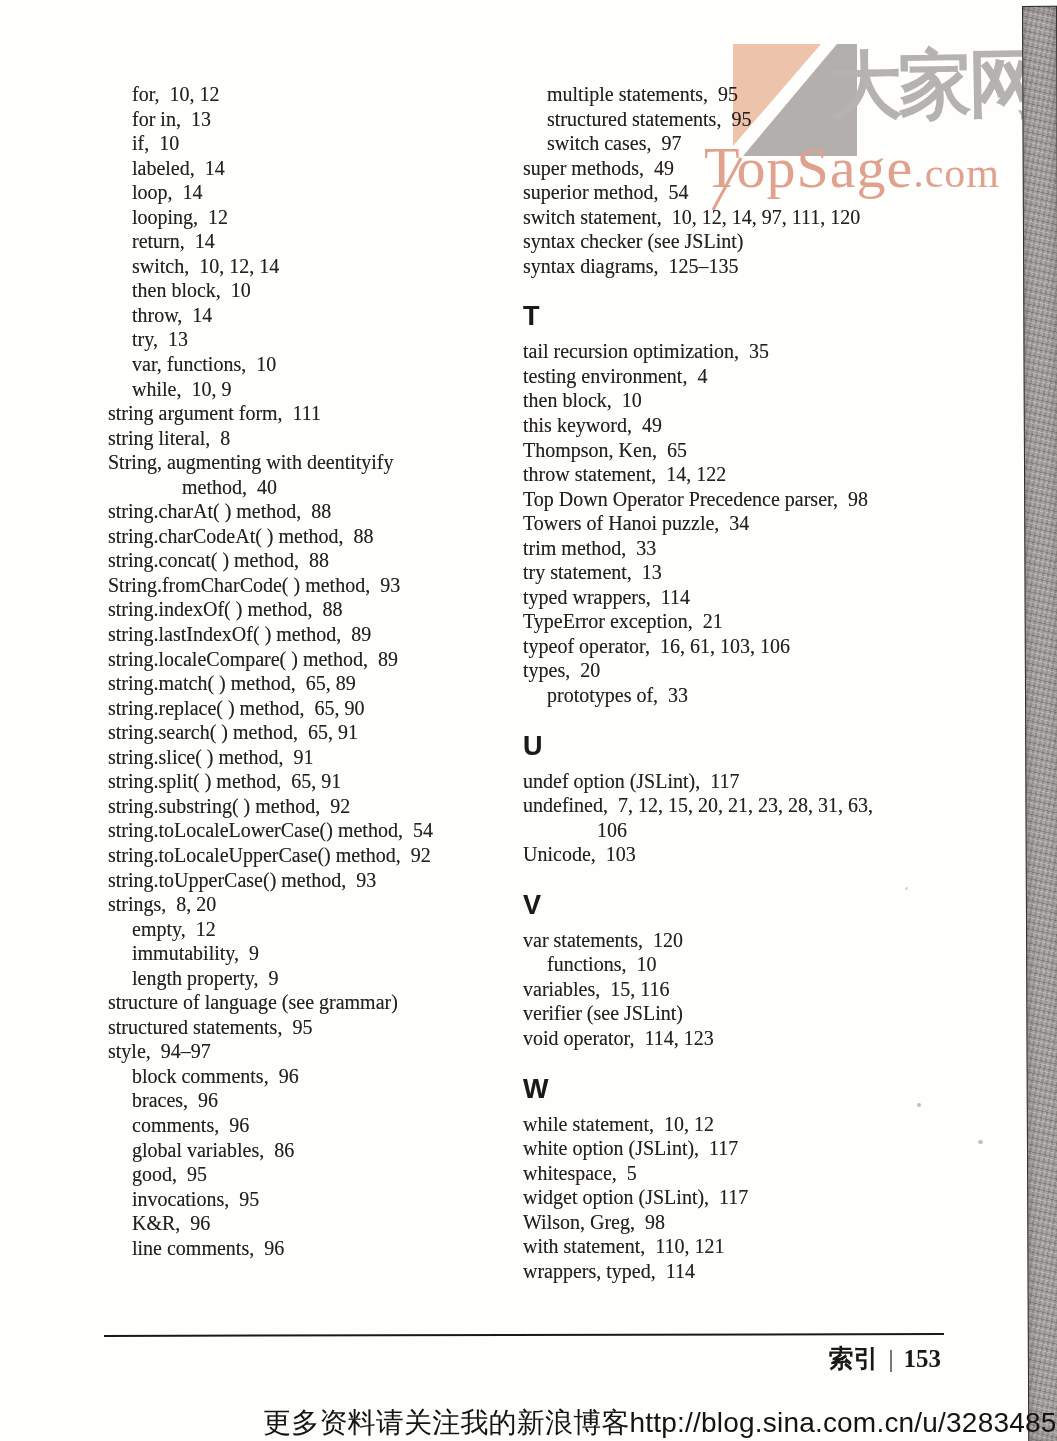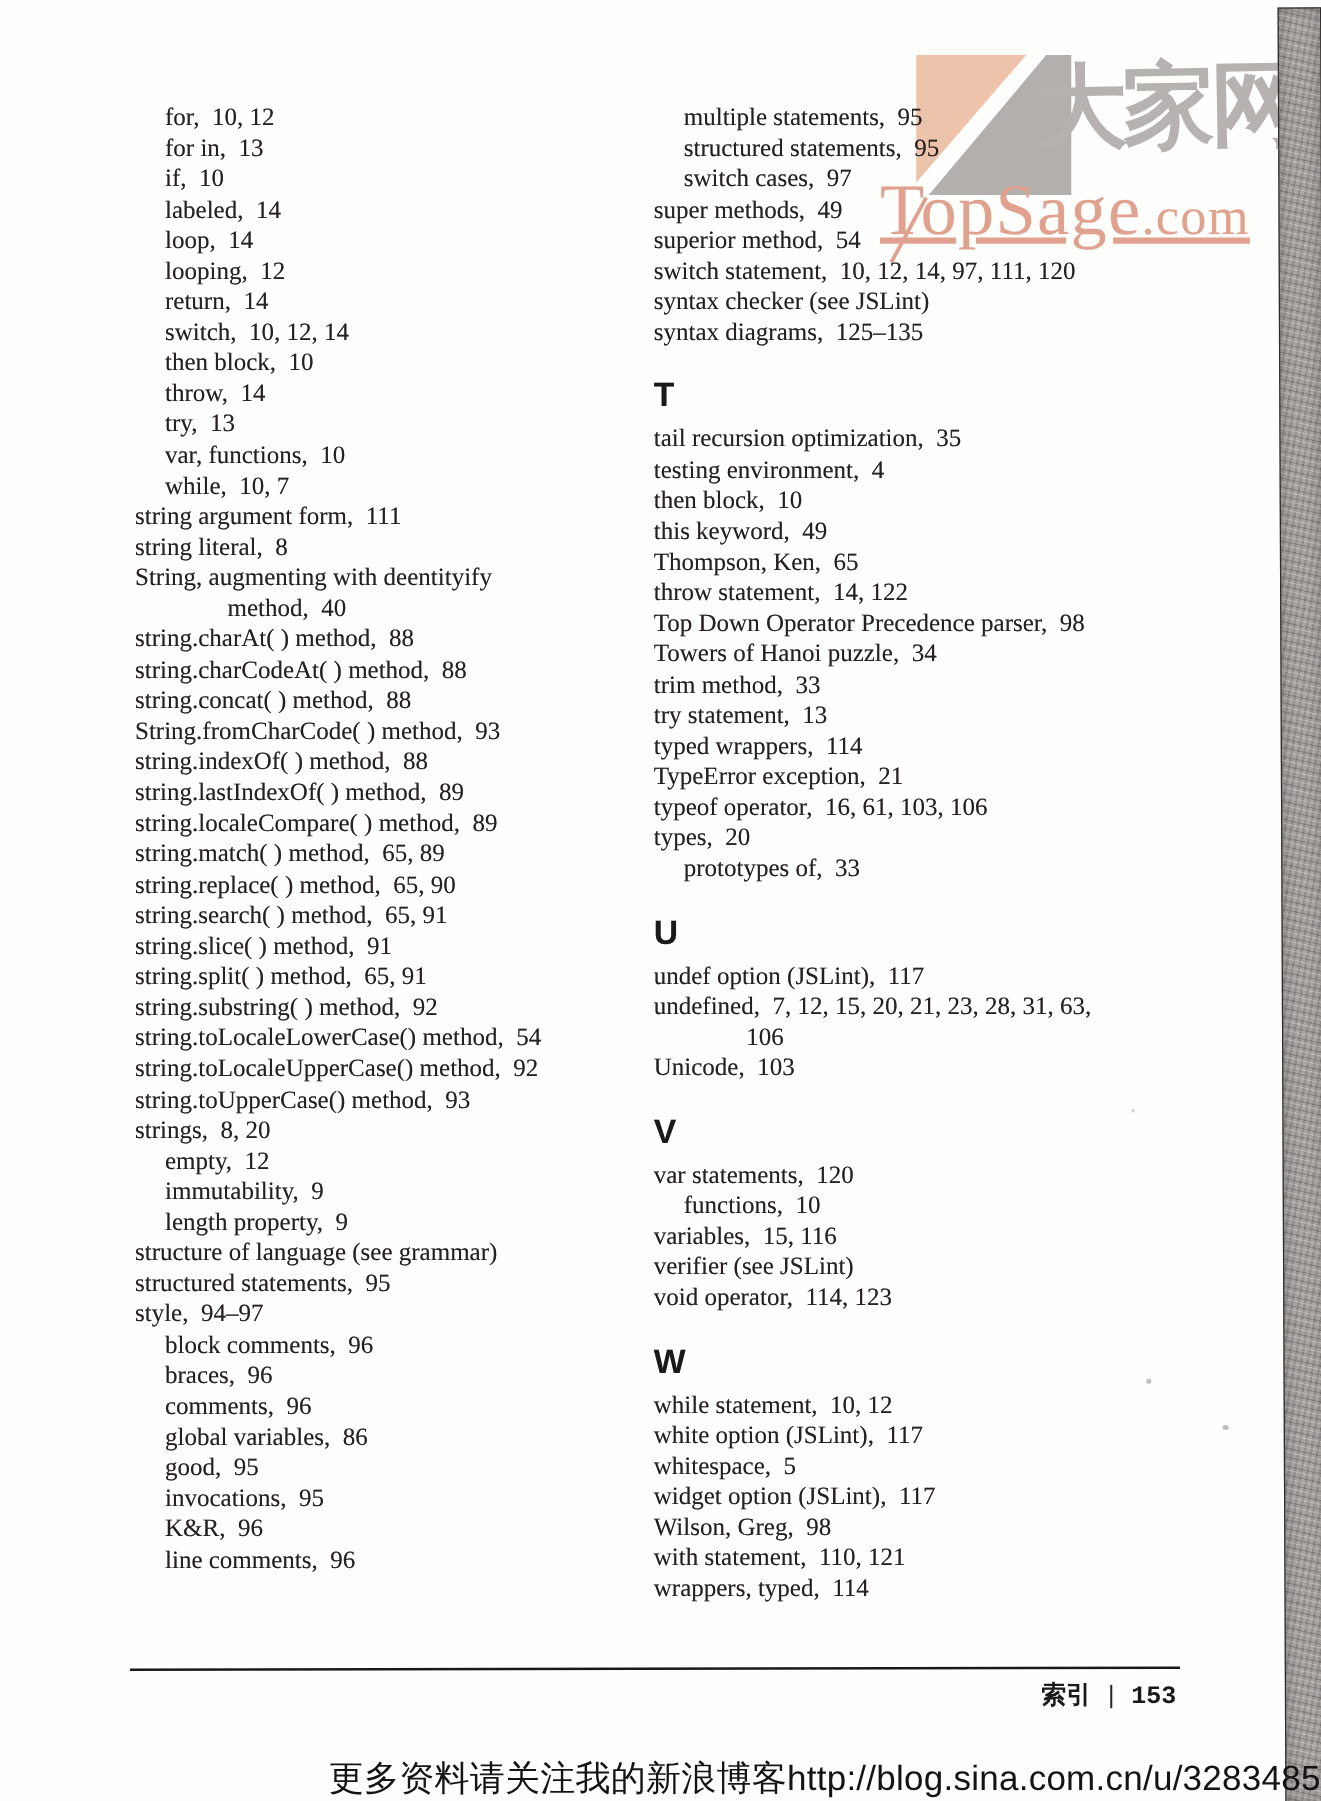--- a/index.html
+++ b/index.html
@@ -23,21 +23,20 @@
     font-family:"DejaVu Sans","Liberation Sans",sans-serif;
     white-space:nowrap;
     transform:rotate(-1deg);
   }
   .wm-latin{
     position:absolute;left:704px;top:138px;
     font-family:"Liberation Serif","DejaVu Serif",serif;
     color:var(--c-salmon,#e0a28e);
     font-size:58px;line-height:60px;white-space:nowrap;
     letter-spacing:1px;
-    text-decoration:underline;
   }
   .wm-tld{font-size:42px;}
   
   .edge-strip{
     position:absolute;z-index:1;
     left:1022px;top:6px;width:33px;height:1435px;
     transform:rotate(-0.25deg);transform-origin:top left;
     background-color:var(--c-edge_gray,#a8a5a2);
     background-image:
       repeating-linear-gradient(13deg, rgba(255,255,255,.22) 0 1px, transparent 1px 3px, rgba(0,0,0,.16) 3px 4px, transparent 4px 7px),
@@ -62,22 +61,22 @@
     margin:23px 0 8px 0;color:#1c1a18;
     text-shadow:0 0 .5px rgba(40,35,30,.4);
   }
   
   .footer-rule{
     position:absolute;z-index:2;left:104px;top:1334px;width:840px;height:2px;
     background:#1b1917;transform:rotate(-0.12deg);
   }
   .page-footer{
     position:absolute;z-index:2;top:1342px;right:116px;
-    font-family:Liberation Mono, monospace;
-    font-size:20px;font-weight:700;color:#1b1917;
+    font-family:Liberation Serif, serif;
+    font-size:25px;font-weight:700;color:#1b1917;
     white-space:nowrap;
   }
   .page-footer .sep{font-weight:400;padding:0 10px;color:#2a2826;}
   
   .bottom-note{
     position:absolute;z-index:2;left:263px;top:1404px;
     font-family:"Liberation Sans","DejaVu Sans",sans-serif;
     font-size:28px;color:#161412;letter-spacing:.2px;white-space:nowrap;
   }
   
@@ -113,21 +112,21 @@
       <div class="entry i1">if,  10</div>
       <div class="entry i1">labeled,  14</div>
       <div class="entry i1">loop,  14</div>
       <div class="entry i1">looping,  12</div>
       <div class="entry i1">return,  14</div>
       <div class="entry i1">switch,  10, 12, 14</div>
       <div class="entry i1">then block,  10</div>
       <div class="entry i1">throw,  14</div>
       <div class="entry i1">try,  13</div>
       <div class="entry i1">var, functions,  10</div>
-      <div class="entry i1">while,  10, 7</div>
+      <div class="entry i1">while,  10, 9</div>
       <div class="entry i0">string argument form,  111</div>
       <div class="entry i0">string literal,  8</div>
       <div class="entry i0">String, augmenting with deentityify</div>
       <div class="entry i2">method,  40</div>
       <div class="entry i0">string.charAt( ) method,  88</div>
       <div class="entry i0">string.charCodeAt( ) method,  88</div>
       <div class="entry i0">string.concat( ) method,  88</div>
       <div class="entry i0">String.fromCharCode( ) method,  93</div>
       <div class="entry i0">string.indexOf( ) method,  88</div>
       <div class="entry i0">string.lastIndexOf( ) method,  89</div>

